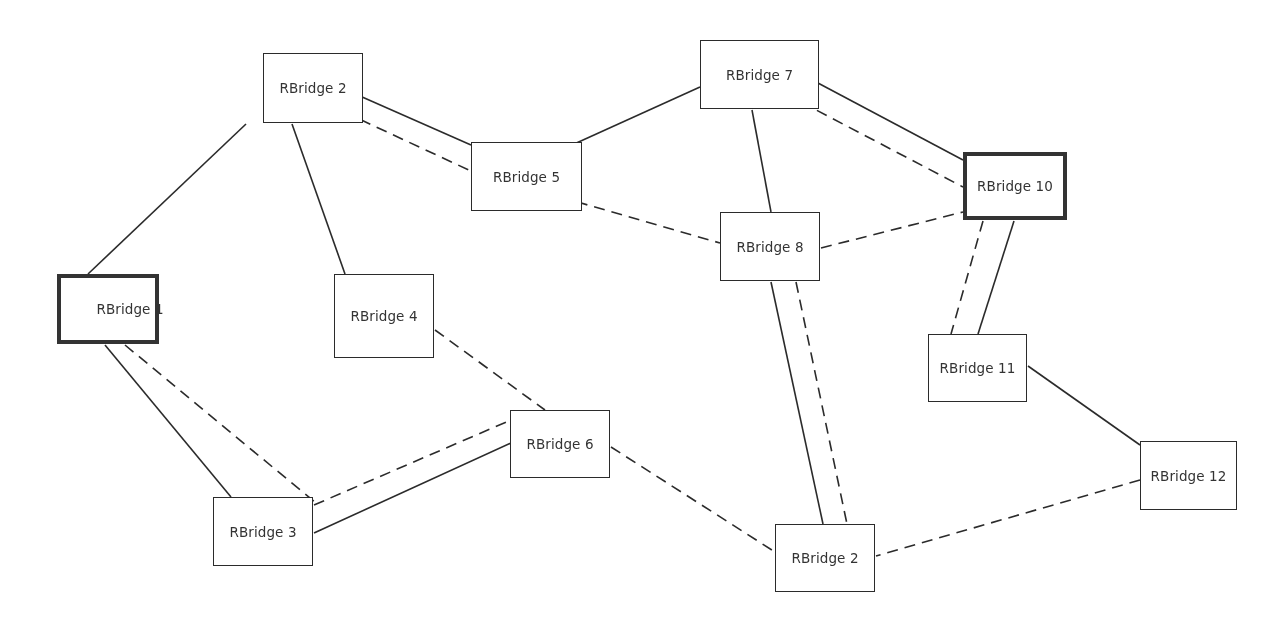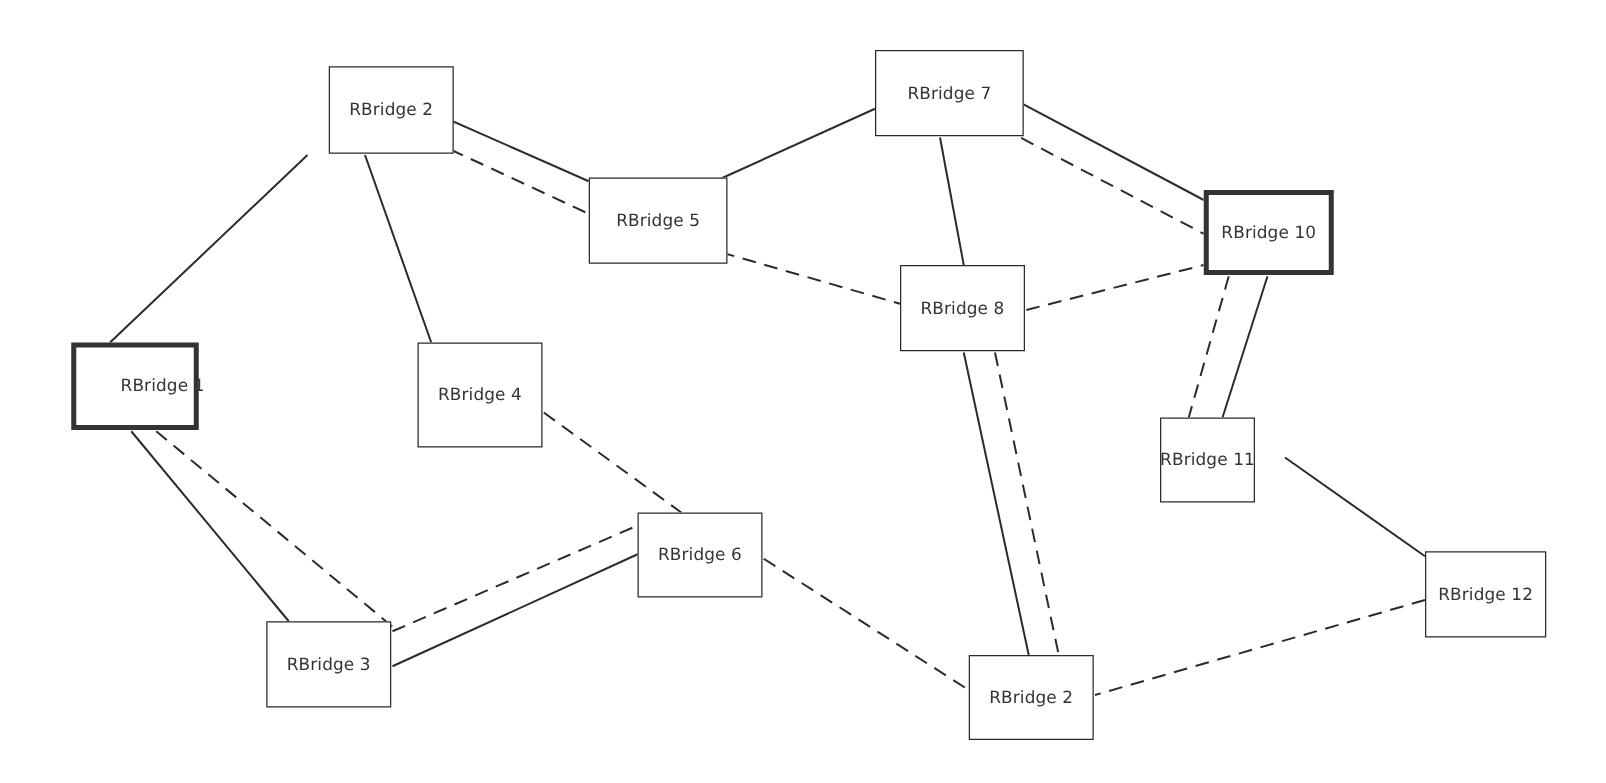--- a/index.html
+++ b/index.html
@@ -95,19 +95,19 @@
     </div>
     <div class="node" style="left: 720px; top: 212px; width: 100px; height: 69px;">
       <span class="node-label">RBridge 8</span>
     </div>
     <div class="node" style="left: 775px; top: 524px; width: 100px; height: 68px;">
       <span class="node-label">RBridge 2</span>
     </div>
     <div class="node highlight" style="left: 963px; top: 152px; width: 104px; height: 68px;">
       <span class="node-label">RBridge 10</span>
     </div>
-    <div class="node" style="left: 928px; top: 334px; width: 76px; height: 68px;">
+    <div class="node" style="left: 928px; top: 334px; width: 99px; height: 68px;">
       <span class="node-label">RBridge 11</span>
     </div>
     <div class="node" style="left: 1140px; top: 441px; width: 97px; height: 69px;">
       <span class="node-label">RBridge 12</span>
     </div>
   </div>
 
 </body></html>

